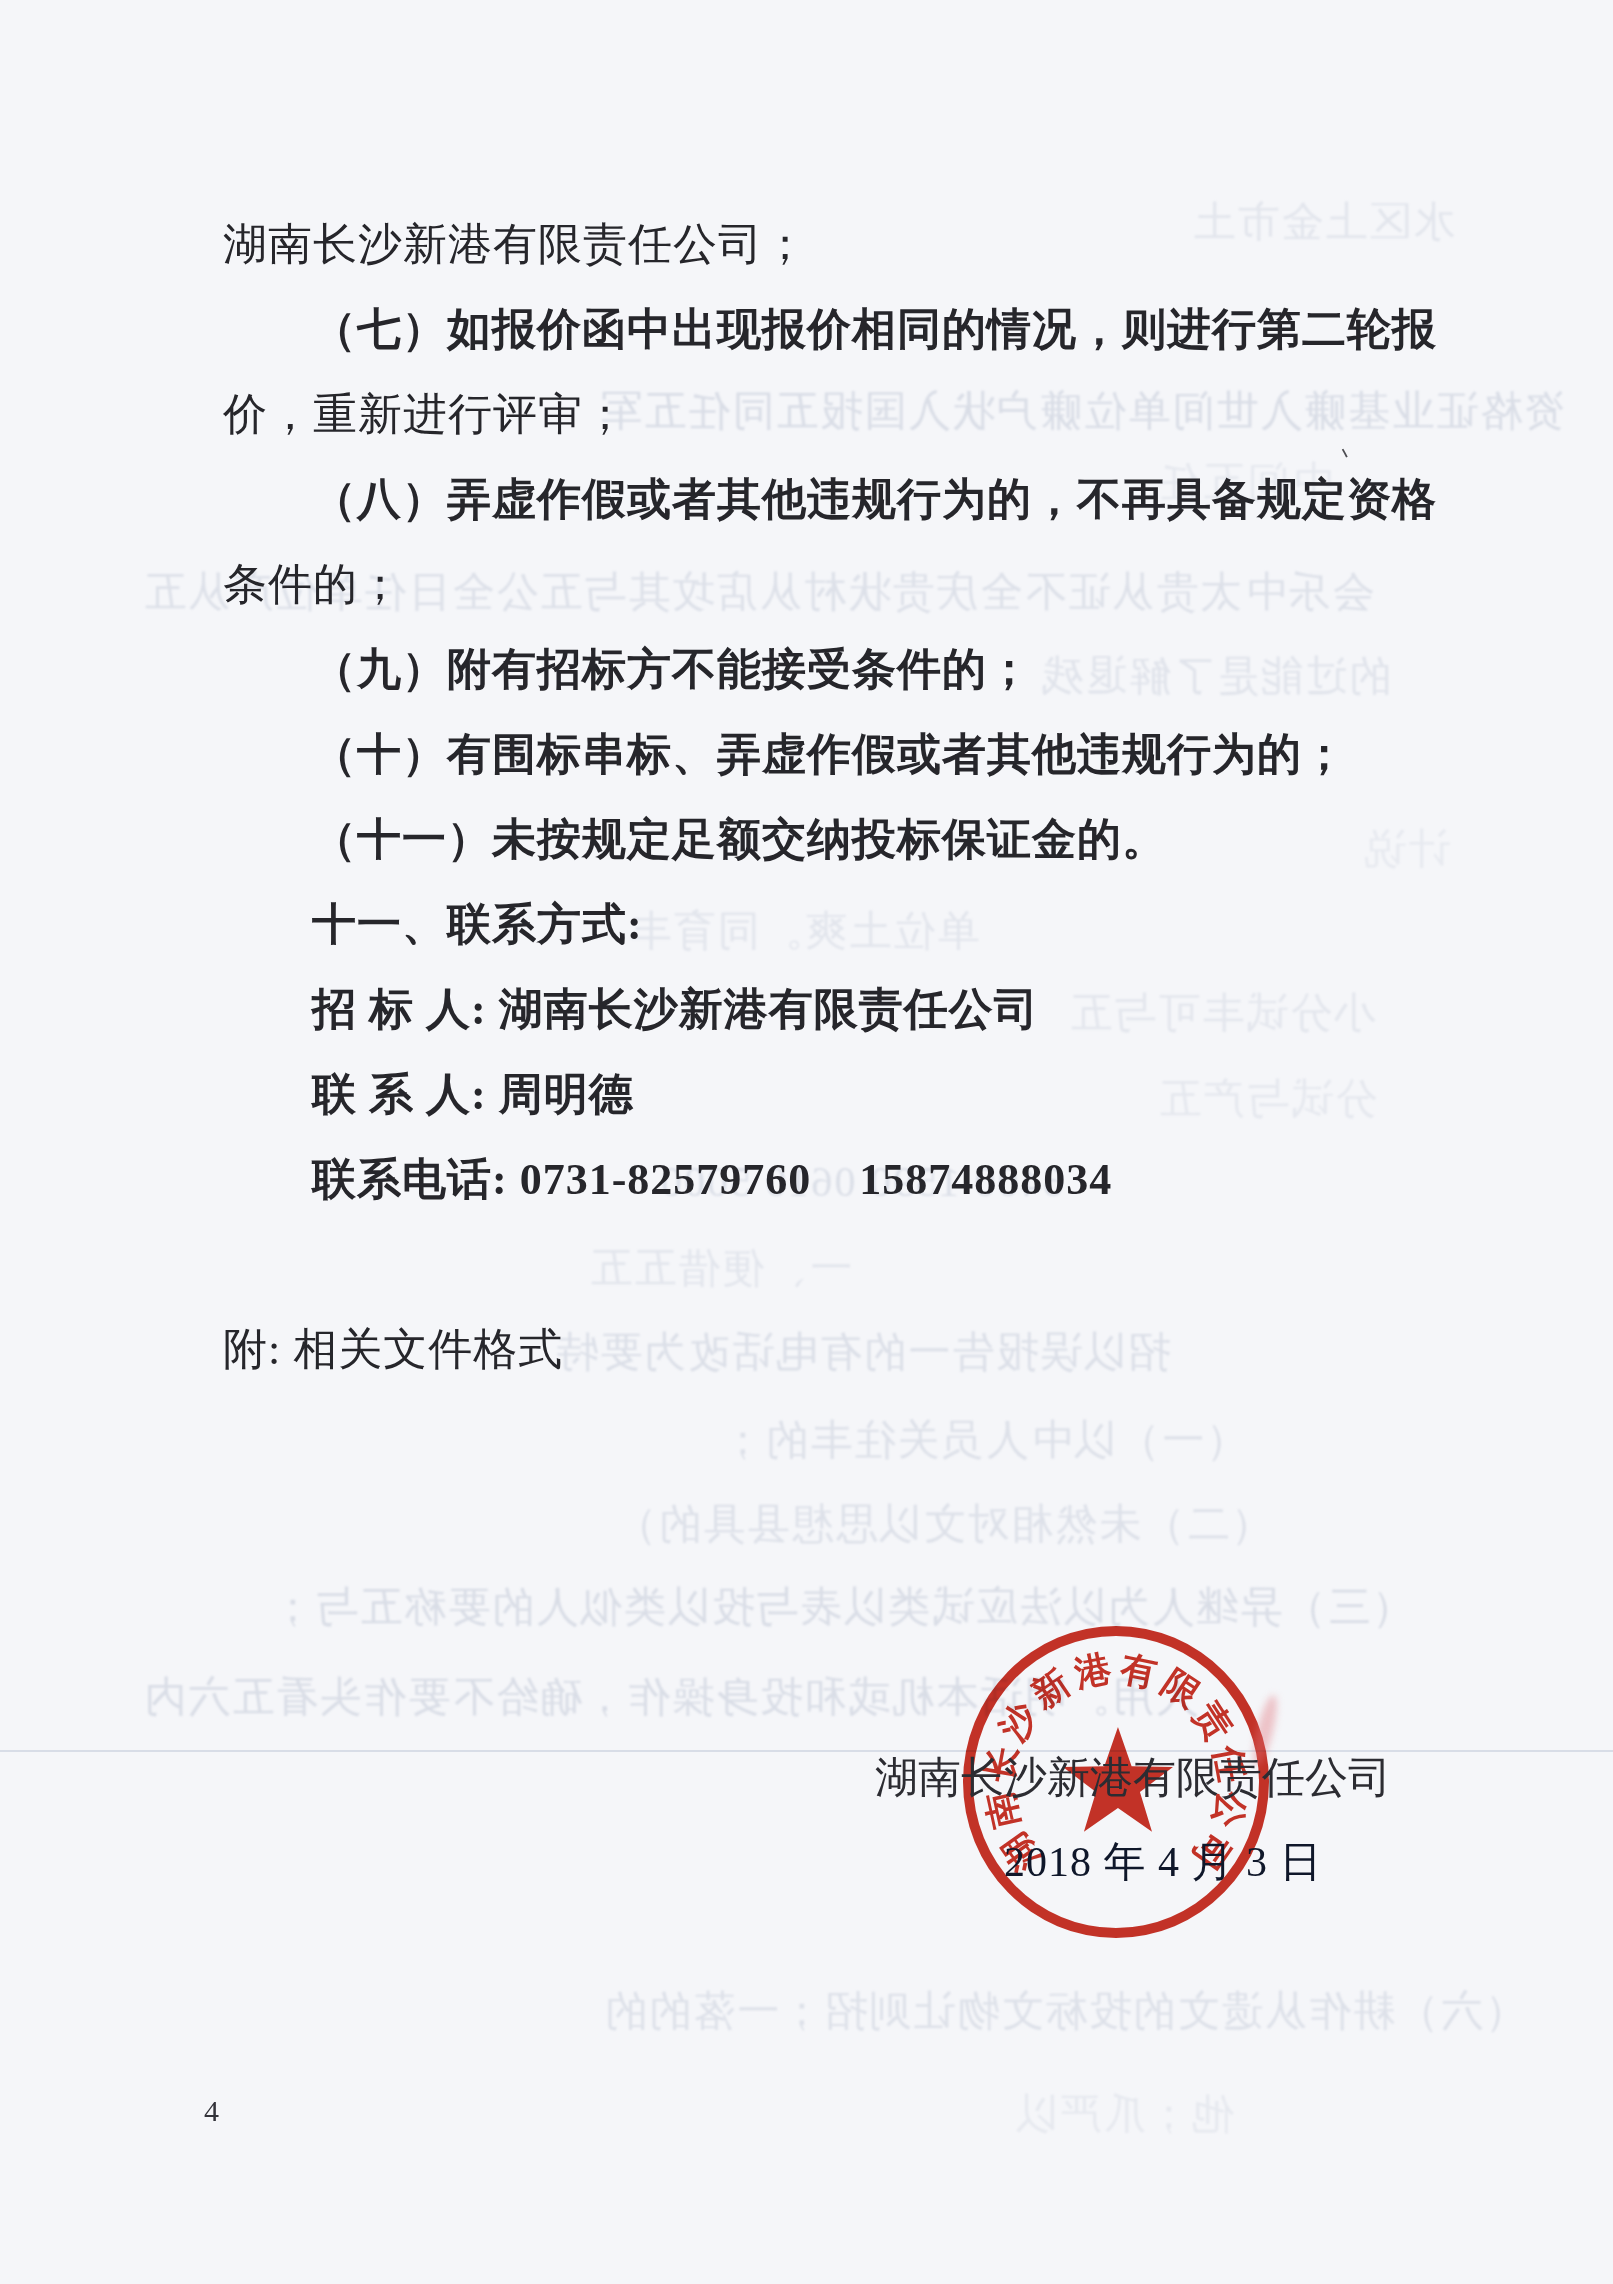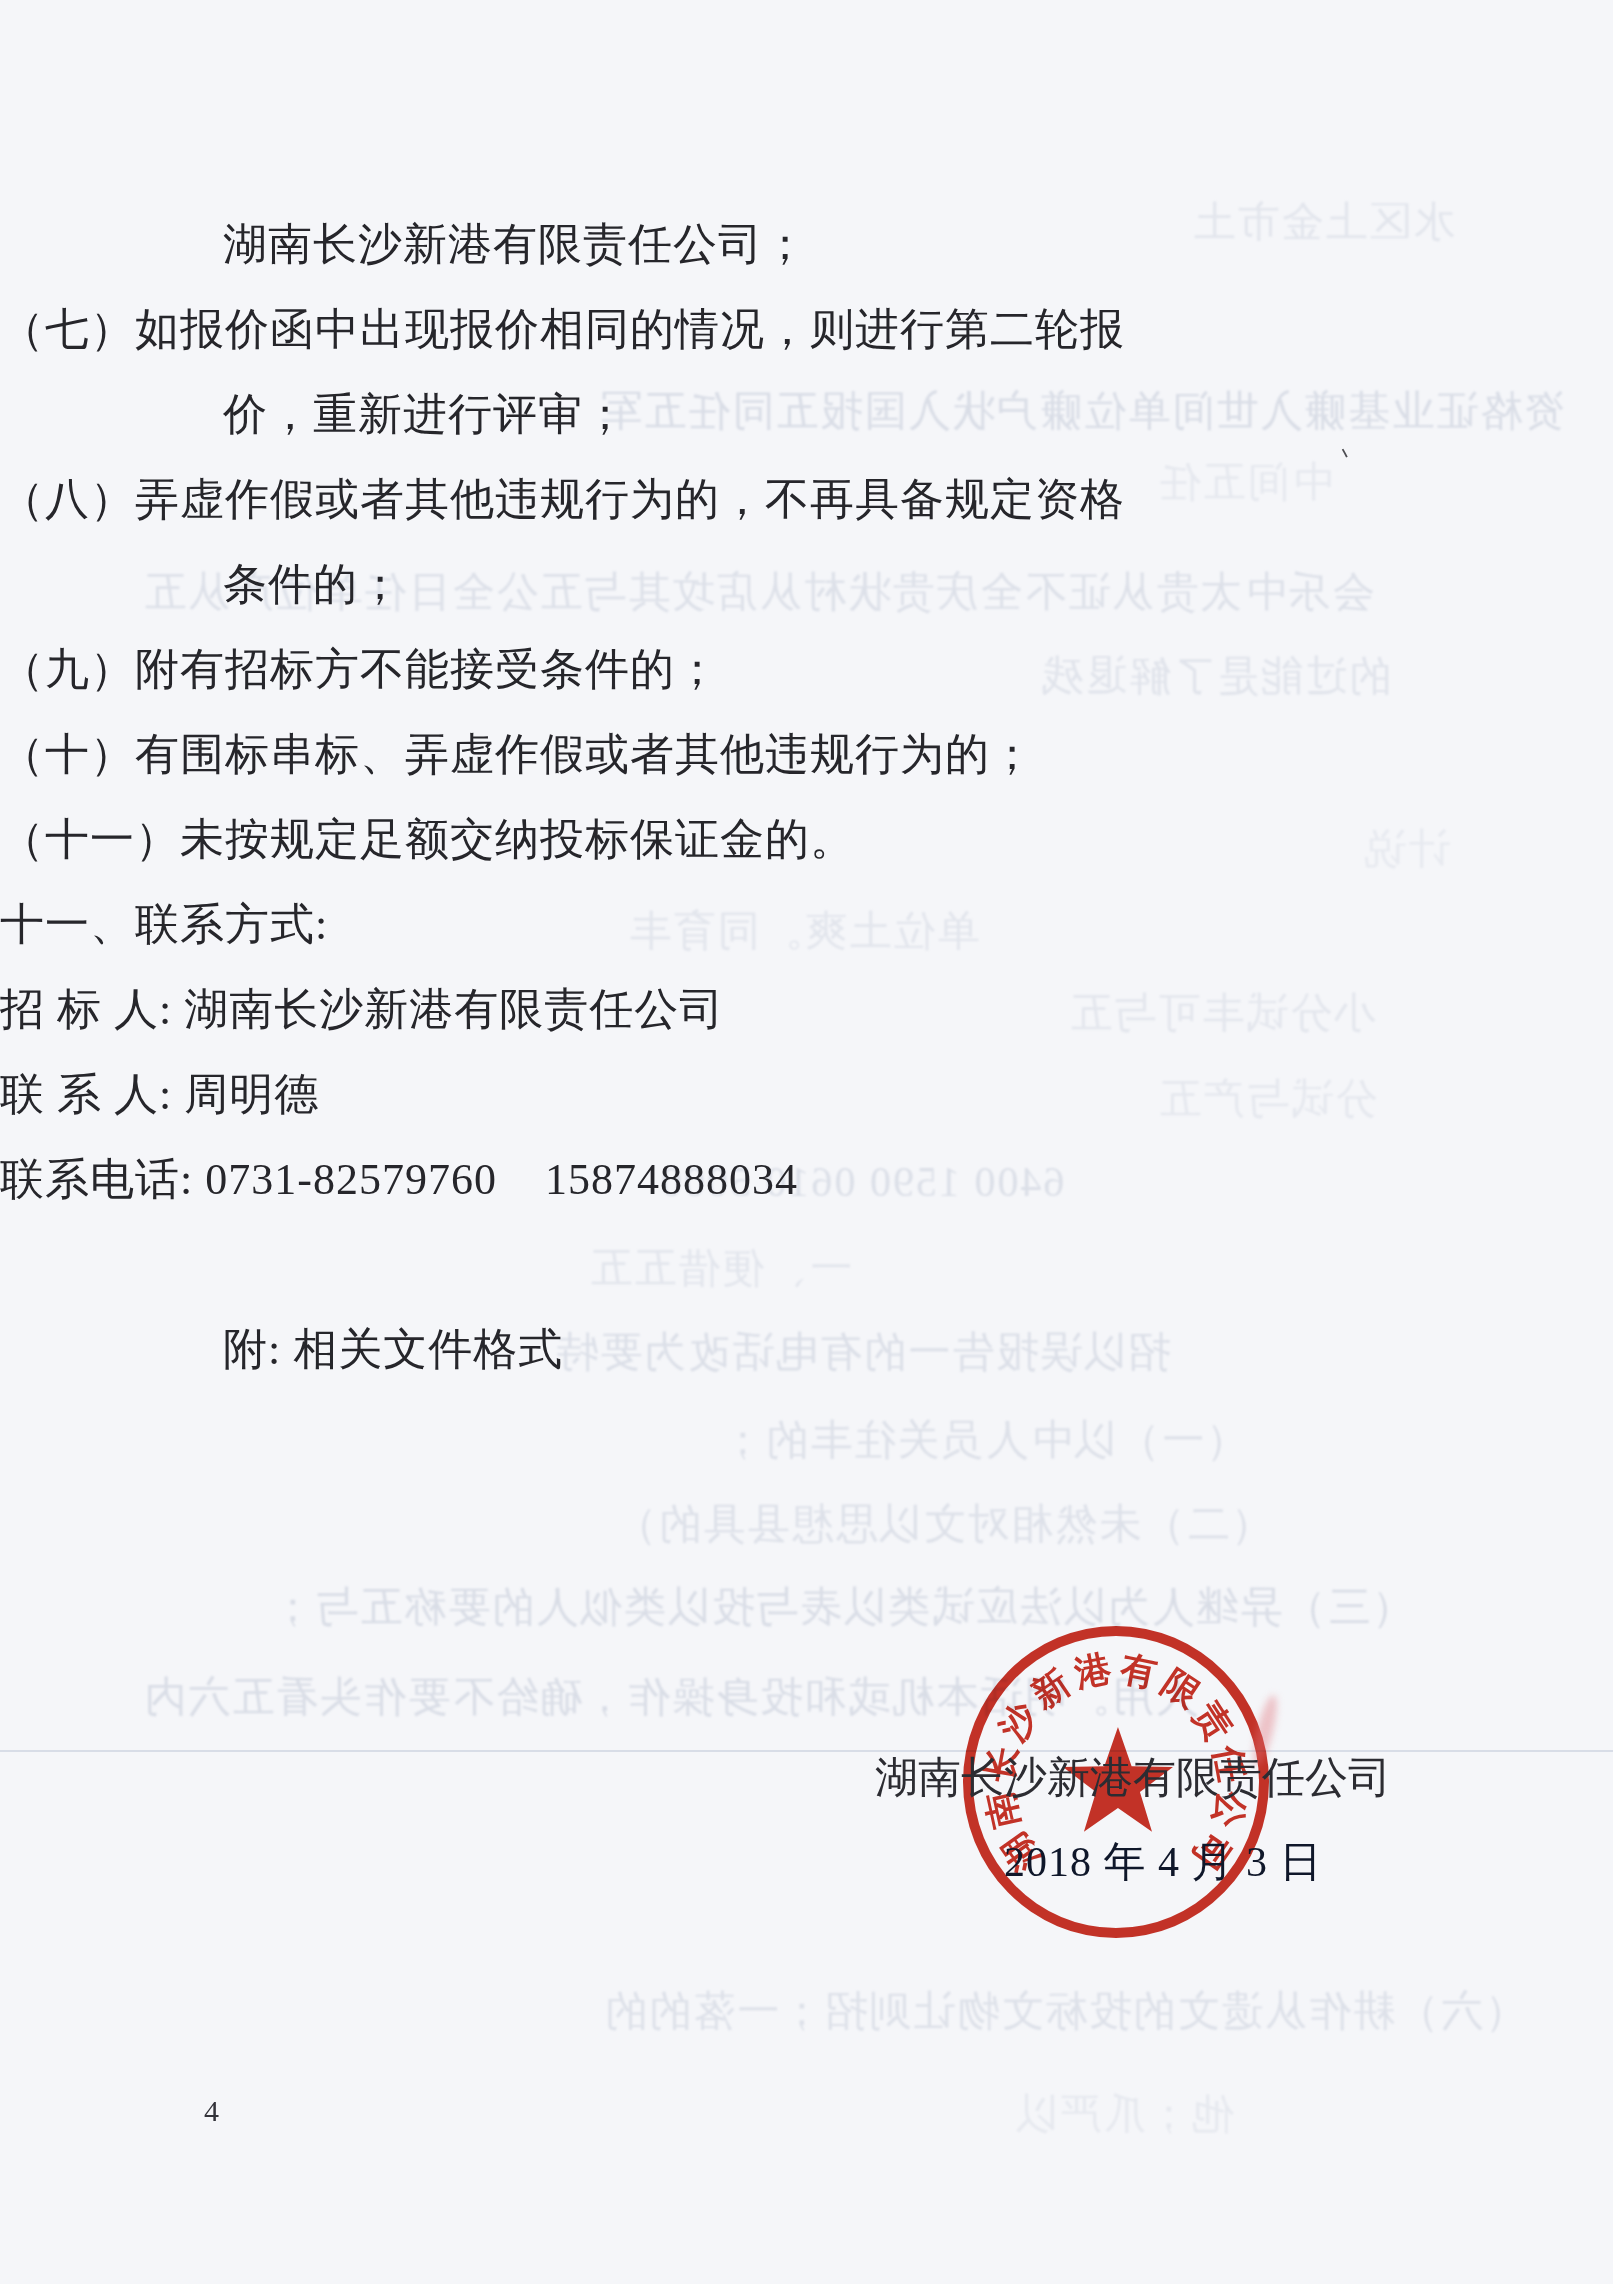--- a/index.html
+++ b/index.html
@@ -10,21 +10,21 @@
   }
   .paper{position:absolute;inset:0;}
   
   .text-block{
     position:absolute;left:0;top:202px;width:1613px;
     color:#26262b;font-size:44px;letter-spacing:1px;
     z-index:3;
   }
   .line{height:85px;line-height:85px;white-space:pre;}
   .line.body{padding-left:223px;}
-  .line.para{}
+  .line.para{padding-left:312px;font-weight:bold;}
   
   .company-sig{
     position:absolute;left:875px;top:1749px;font-size:43px;letter-spacing:0;
     color:#2c2c32;z-index:3;white-space:pre;
   }
   .sig-date{
     position:absolute;left:1004px;top:1834px;font-size:42px;letter-spacing:1px;
     color:#0f172a;z-index:3;white-space:pre;
   }
   .page-number{

